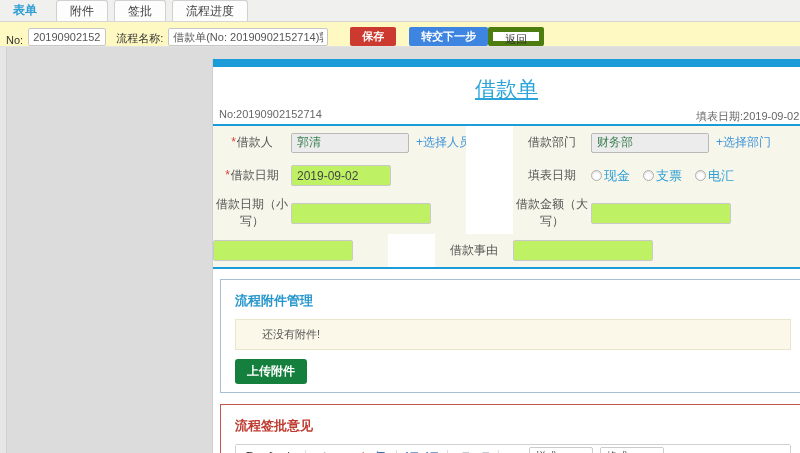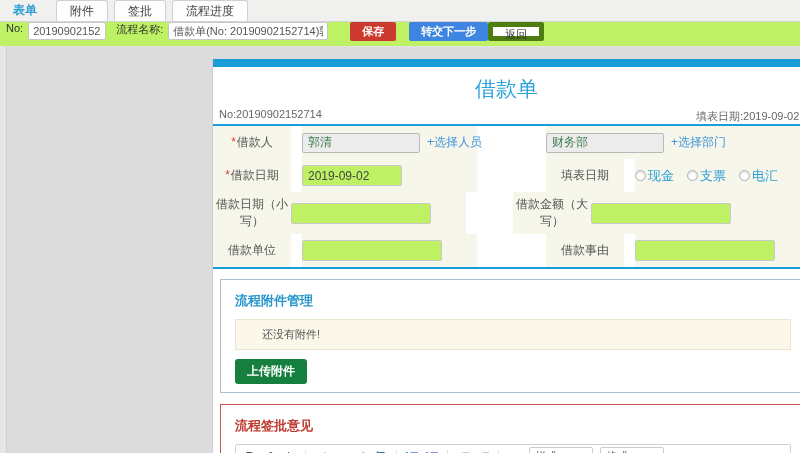--- a/index.html
+++ b/index.html
@@ -9,59 +9,59 @@
   
   .tabbar { height:22px; background:#f0f0ef; border-bottom:1px solid #d6d6d6;
     display:flex; align-items:stretch; }
   .tab { font-size:12px; color:#444; display:flex; align-items:center;
     padding:0 13px; cursor:pointer; }
   .tab.boxed { background:#fdfdfd; border:1px solid #d0d0d0; border-bottom:none;
     border-radius:3px 3px 0 0; margin-left:6px; }
   .tab.active { color:#2e9fd4; font-weight:bold; }
 
   
-  .topbar { height:25px; background:#bef264; border-bottom:1px solid #e2e2e2;
-    display:flex; align-items:flex-start; padding:0 6px; font-size:11px; color:#333; }
+  .topbar { height:25px; background:#fef9c3; border-bottom:1px solid #e2e2e2;
+    display:flex; align-items:flex-end; padding:0 6px; font-size:11px; color:#333; }
   .topbar .lbl { margin-right:5px; white-space:nowrap; }
   .inp { height:18px; border:1px solid #c6c6c6; border-radius:2px; font-size:11px;
     color:#555; padding:0 4px; background:#fff; font-family:inherit; }
   .no-inp { width:78px; margin-right:10px; }
   .name-inp { width:160px; }
   .btn { height:19px; font-size:11px; border:none; border-radius:2px;
     padding:0 12px; cursor:pointer; font-family:inherit; }
   .btn.save { background:#cc3a2f; color:#fff; margin-left:22px; font-weight:bold; }
   .btn.forward { background:#3d85e0; color:#fff; margin-left:13px; font-weight:bold; }
   .btn.back { background:#fff; color:#333; border:5px solid #4d7c0f; }
 
   
   .workspace { position:relative; width:800px; height:406px; background:#dcdcdc; }
   .left-strip { position:absolute; left:0; top:0; width:7px; height:100%;
     background:#e6e6e6; border-right:1px solid #d0d0d0; }
   .panel { position:absolute; left:212px; top:12px; width:588px; height:394px;
     background:#fff; border-left:1px solid #cfcfcf; overflow:hidden; }
   .panel-topbar { height:8px; background:#199cd8; }
   .form-title { text-align:center; color:#2aa4da; font-size:21px;
-    padding:8px 0 5px 0; }
+    padding:8px 0 5px 0;text-decoration:underline; }
   .meta-row { position:relative; height:16px; font-size:11px; color:#666;
     padding:0 6px; }
   .meta-no { position:absolute; left:6px; top:0; }
   .meta-date { position:absolute; left:483px; top:1px; white-space:nowrap; }
   .blue-line { height:2px; background:#199cd8; }
 
   
   .ftable { background:#fff; }
   .frow { display:flex; align-items:stretch; }
   .fcell { background:#f7f6ea; display:flex; align-items:center; }
   .lbl-cell { width:78px; justify-content:center; text-align:center;
     font-size:12px; color:#555; padding:4px 3px; line-height:17px; }
   .fld-cell { width:175px; gap:7px; padding-left:0; }
   .fld-cell.rightf { flex:1; width:auto; }
   .fgutter { width:47px; background:#fff; }
   .req { color:#d9433b; margin-right:1px; }
-  .h33 { min-height:33px;gap:11px; } .h38 { min-height:38px; }
+  .h33 { min-height:33px; } .h38 { min-height:38px; }
   .ro-input { width:118px; height:20px; background:#ececec; border:1px solid #b9b9b9;
     border-radius:2px; font-size:12px; color:#3a7d4f; padding:0 5px; font-family:inherit; }
   .wh-input { height:21px; background:#bef264; border:1px solid #c9c9c9;
     border-radius:2px; font-size:12px; color:#444; padding:0 5px; font-family:inherit; }
   .w100 { width:100px; } .w140 { width:140px; }
   .flink { color:#3f94d9; font-size:12px; text-decoration:none; cursor:pointer;
     white-space:nowrap; }
   .radio-opt { display:flex; align-items:center; margin-right:6px; cursor:pointer; }
   .radio { width:11px; height:11px; border-radius:50%; background:#fdfdfd;
     border:1px solid #b0b0b0; box-shadow:inset 0 1px 2px rgba(0,0,0,.15);
@@ -137,20 +137,23 @@
 
       <div class="frow h33">
         <div class="fcell lbl-cell">
           <span><span class="req">*</span><span>借款人</span></span>
         </div>
         <div class="fcell fld-cell">
           <input class="ro-input" readonly="" value="郭清" style="">
           <a class="flink">+选择人员</a>
         </div>
         <div class="fgutter"></div>
+        <div class="fcell lbl-cell">
+          <span>借款部门</span>
+        </div>
         <div class="fcell fld-cell rightf">
           <input class="ro-input" readonly="" value="财务部" style="">
           <a class="flink">+选择部门</a>
         </div>
       </div>
 
       <div class="frow h33">
         <div class="fcell lbl-cell">
           <span><span class="req">*</span><span>借款日期</span></span>
         </div>
@@ -187,23 +190,20 @@
         <div class="fgutter"></div>
         <div class="fcell lbl-cell">
           <span>借款金额（大写）</span>
         </div>
         <div class="fcell fld-cell rightf">
           <input class="wh-input w140" value="" style="">
         </div>
       </div>
 
       <div class="frow h33">
-        <div class="fcell lbl-cell">
-          <span>借款单位</span>
-        </div>
         <div class="fcell fld-cell">
           <input class="wh-input w140" value="" style="">
         </div>
         <div class="fgutter"></div>
         <div class="fcell lbl-cell">
           <span>借款事由</span>
         </div>
         <div class="fcell fld-cell rightf">
           <input class="wh-input w140" value="" style="">
         </div>

